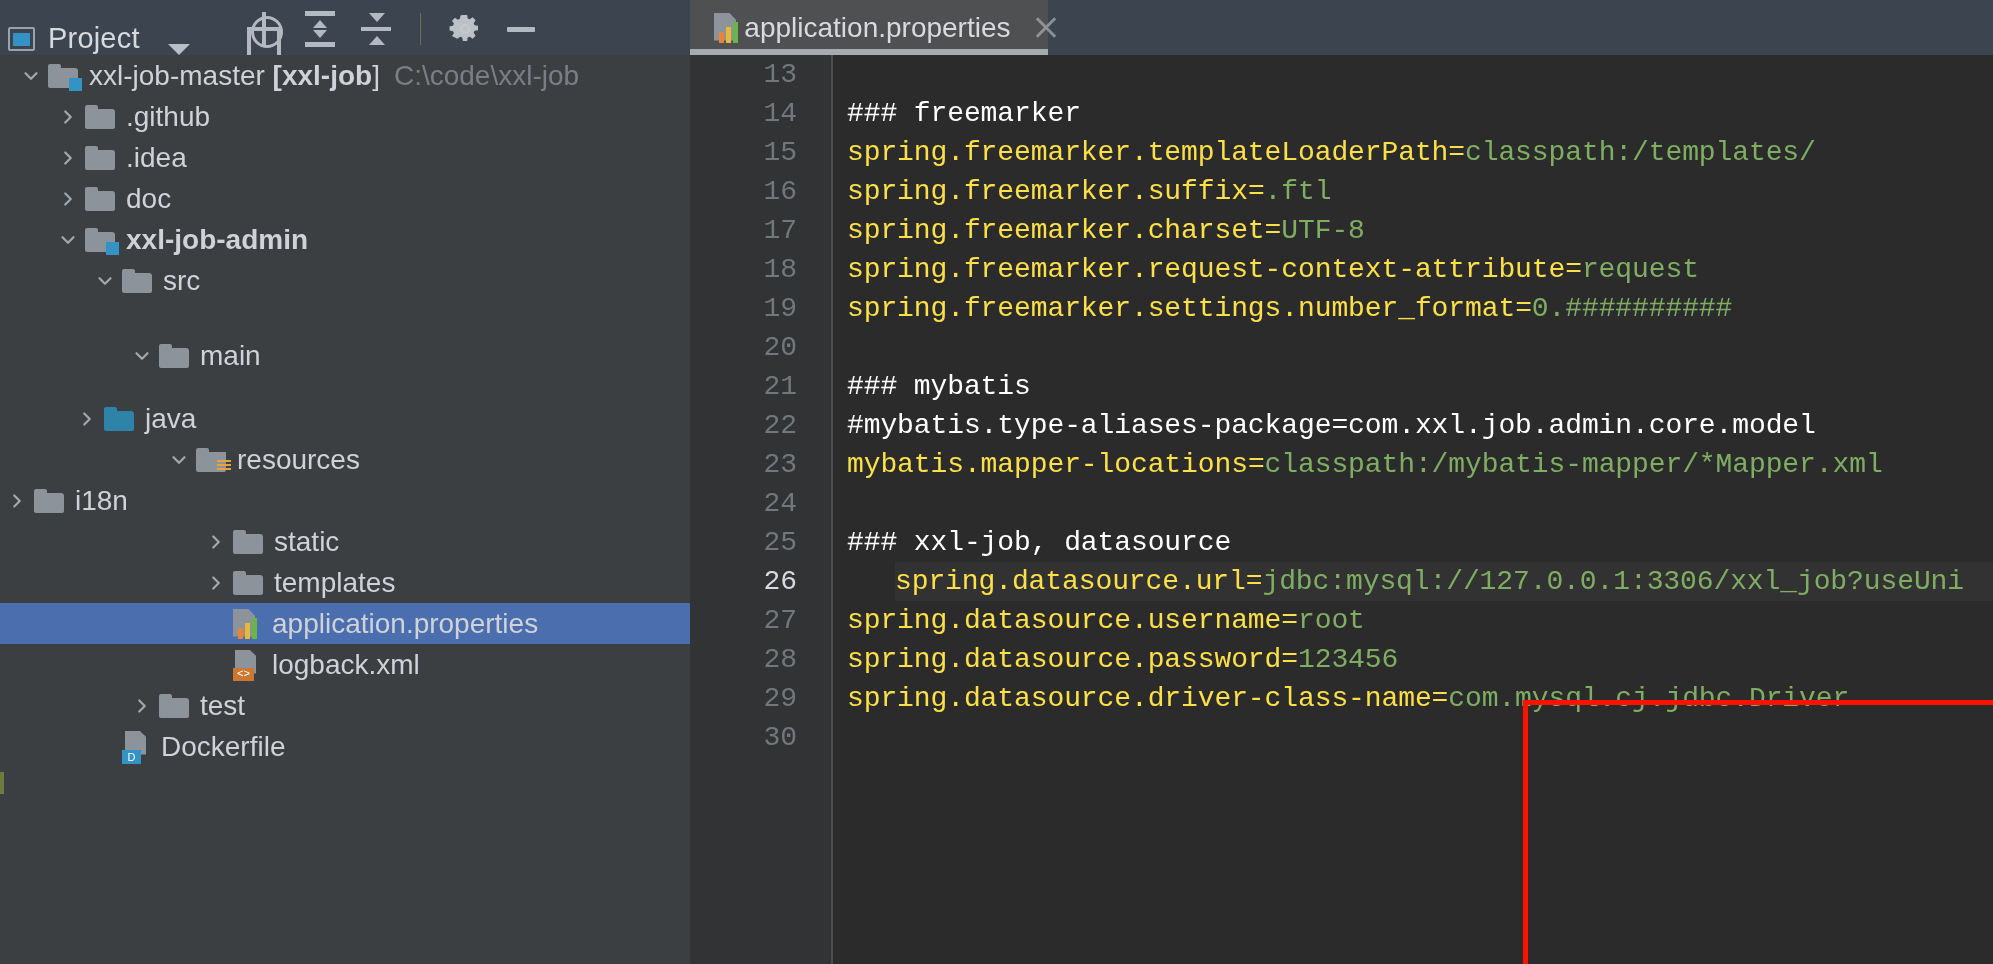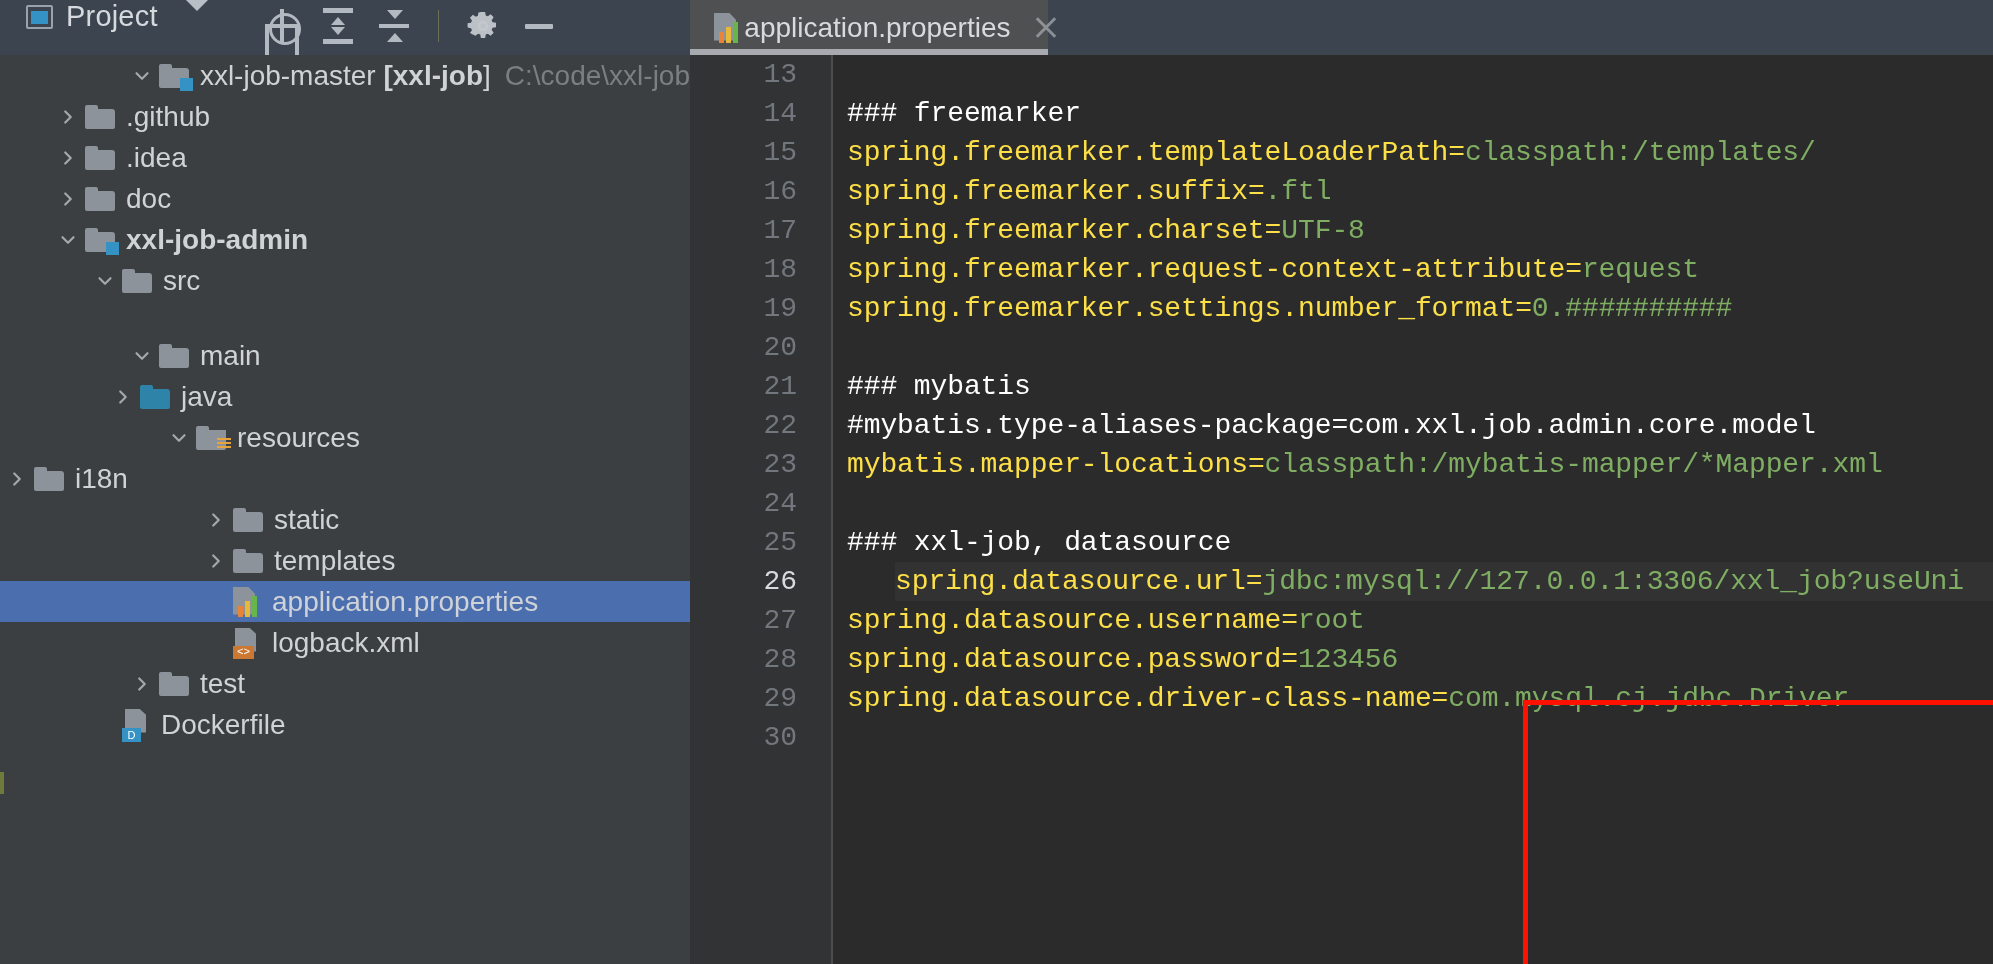--- a/index.html
+++ b/index.html
@@ -15,22 +15,22 @@
   #left-panel {
     width: 690px; height: 964px;
     background: #3c3f41;
     display: flex; flex-direction: column;
     position: relative;
     flex: 0 0 690px;
   }
   #project-toolbar {
     height: 55px;
     background: #3c4450;
-    display: flex; align-items: flex-start;
-    padding-left: 26px;
+    display: flex; align-items: flex-end;
+    padding-left: 8px;
     flex: 0 0 55px;
     position: relative;
   }
   .tool-window-label {
     display: flex; align-items: center; gap: 13px;
   }
   .pane-icon {
     width: 27px; height: 24px;
     border: 2px solid #9aa3ad;
     border-radius: 2px;
@@ -332,21 +332,21 @@
         </span>
         <span class="tb-btn">
           <span class="icon-hide"></span>
         </span>
       </div>
     </div>
 
     <div id="tree">
       <div id="vcs-marker" style="top:717px;"></div>
       <div id="tree-rows">
-          <div class="row" style="padding-left: 14px; justify-content: flex-end;">
+          <div class="row" style="padding-left: 14px;">
             <span class="arrow">
               <svg width="22" height="22" viewBox="0 0 24 24" fill="none" stroke="#a3a8ad" stroke-width="2.4" stroke-linecap="round" stroke-linejoin="round">
                 <polyline points="6,9 12,15 18,9"></polyline>
               </svg>
             </span>
             <span class="ic">
               <span class="folder">
                 <span class="tabp"></span>
                 <span class="body"></span>
                 <span class="badge-sq"></span>
@@ -433,21 +433,21 @@
               </svg>
             </span>
             <span class="ic">
               <span class="folder">
                 <span class="tabp"></span>
                 <span class="body"></span>
               </span>
             </span>
             <span class="lbl">main</span>
           </div>
-          <div class="row" style="padding-left: 106px;">
+          <div class="row" style="padding-left: 70px; margin-top: 22px;">
             <span class="arrow">
               <svg width="22" height="22" viewBox="0 0 24 24" fill="none" stroke="#a3a8ad" stroke-width="2.4" stroke-linecap="round" stroke-linejoin="round">
                 <polyline points="9,6 15,12 9,18"></polyline>
               </svg>
             </span>
             <span class="ic">
               <span class="folder blue">
                 <span class="tabp"></span>
                 <span class="body"></span>
               </span>

